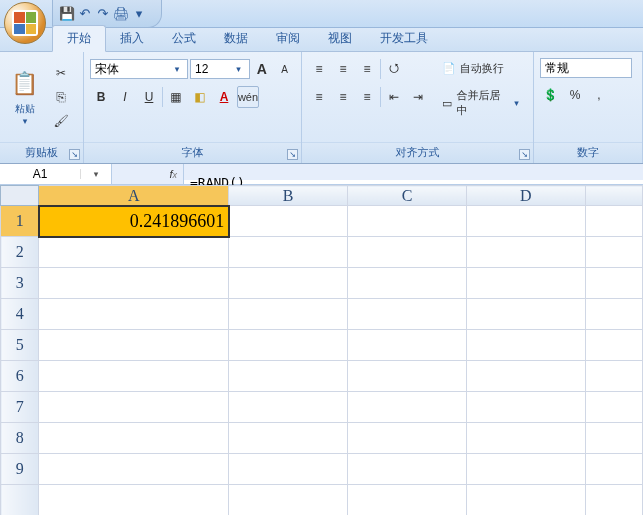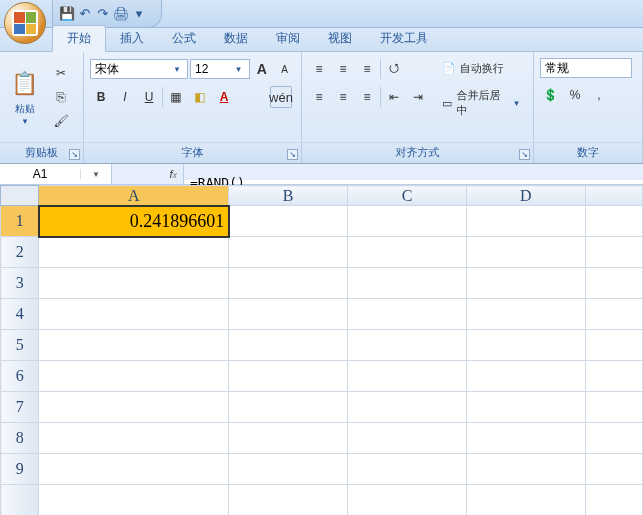--- a/index.html
+++ b/index.html
@@ -129,21 +129,21 @@
         <div class="smallbtn" style="font-size:10px;">A</div>
       </div>
       <div class="row">
         <div class="smallbtn" style="font-weight:bold;">B</div>
         <div class="smallbtn" style="font-style:italic;">I</div>
         <div class="smallbtn" style="text-decoration:underline;">U</div>
         <div style="width:1px;height:20px;background:#b7cde8;"></div>
         <div class="smallbtn">▦</div>
         <div class="smallbtn" style="color:#c9a227;">◧</div>
         <div class="smallbtn" style="color:#c00;text-decoration:underline;font-weight:bold;">A</div>
-        <div class="smallbtn" style="border:1px solid #9fb8d6;font-size:13px;margin-left:33px;">wén</div>
+        <div class="smallbtn" style="border:1px solid #9fb8d6;font-size:11px;">wén</div>
       </div>
     </div>
     <div class="group-title">
       <span>字体</span>
       <span class="dlauncher">↘</span>
     </div>
   </div>
 
   <div class="group" style="width:232px;">
     <div class="group-body" style="gap:8px; padding:6px;">

